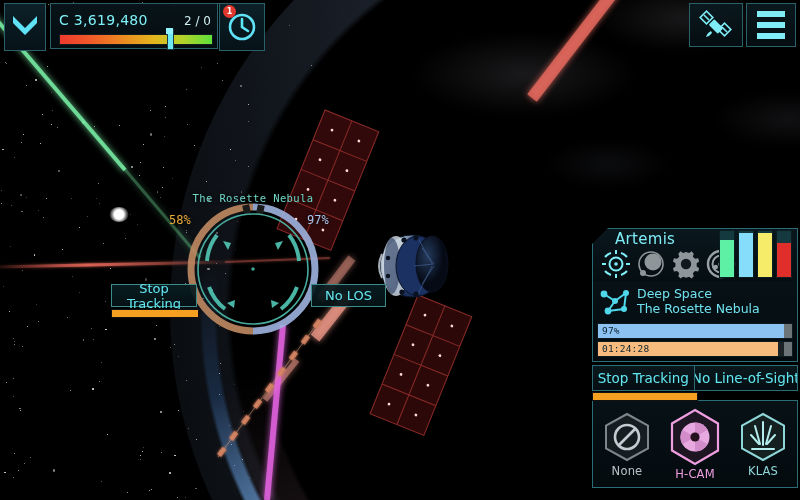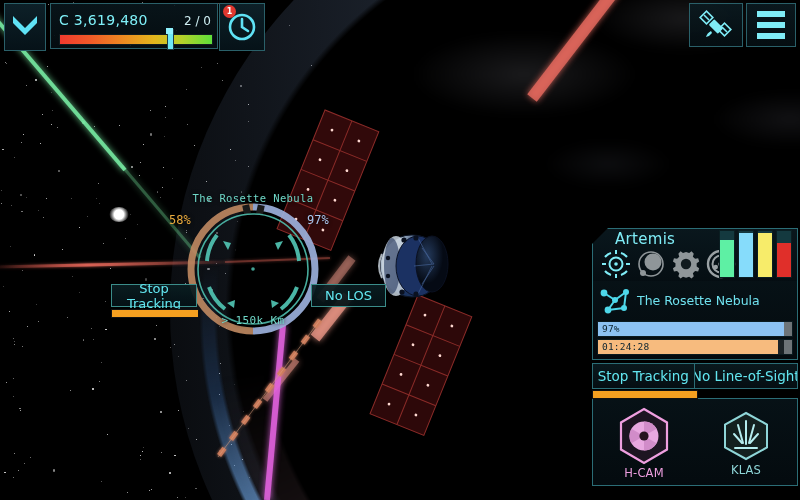--- a/index.html
+++ b/index.html
@@ -702,21 +702,20 @@
         <path d="M40 42 l8 2 l-3 7 z"></path>
         <path d="M100 42 l-8 2 l3 7 z"></path>
         <path d="M44 104 l8 -3 l-1 8 z"></path>
         <path d="M96 104 l-8 -3 l1 8 z"></path>
       </g>
       <circle cx="70" cy="70" r="1.8" fill="#4fbfae" opacity="0.85"></circle>
     </svg>
     <div id="reticle-label" data-bind="reticle.target_label">The Rosette Nebula</div>
     <div id="pct-left" data-bind="reticle.left_percent">58%</div>
     <div id="pct-right" data-bind="reticle.right_percent">97%</div>
-    <div id="dist-label" data-bind="reticle.distance">&gt; 150k Km</div>
   </div>
 
   <div class="world-btn" id="btn-stop-tracking" data-bind="world_buttons.stop_tracking">Stop Tracking</div>
   <div id="stop-track-progress-track">
     <div id="stop-track-progress-fill" style="width: 100%;"></div>
   </div>
   <div class="world-btn" id="btn-no-los" data-bind="world_buttons.no_los">No LOS</div>
 
   <div id="right-panel">
 
@@ -787,20 +786,21 @@
           </g>
           <g fill="#4ed8ea">
             <circle cx="5" cy="6" r="3.4"></circle>
               <circle cx="27" cy="5" r="3.0"></circle>
             <circle cx="16" cy="13" r="3.0"></circle>
               <circle cx="9" cy="23" r="3.4"></circle>
             <circle cx="25" cy="21" r="3.0"></circle>
           </g>
         </svg>
         <div id="target-names">
+          <span id="target-type" data-bind="panel.target.type">Deep Space</span>
           <span id="target-name" data-bind="panel.target.name">The Rosette Nebula</span>
         </div>
       </div>
 
       <div class="prog" id="prog-pct">
         <div class="fill" style="width: 97%; background: rgb(140, 194, 242);"></div>
         <div class="nub"></div>
         <span data-bind="panel.progress_percent.label">97%</span>
       </div>
 
@@ -815,20 +815,28 @@
     <div id="panel-tabs">
       <div class="ptab" id="ptab-stop" data-bind="panel.tabs.0.label">Stop Tracking</div>
       <div id="ptab-progress">
         <i style="width: 100%;"></i>
       </div>
       <div class="ptab" id="ptab-los" data-bind="panel.tabs.1.label">No Line-of-Sight</div>
     </div>
 
     <div id="panel-mods">
 
+      <div class="mod">
+        <svg width="52" height="52" viewBox="0 0 52 52">
+          <polygon points="26,3 47,14.5 47,37.5 26,49 5,37.5 5,14.5" fill="#161d20" stroke="#7d878b" stroke-width="2"></polygon>
+          <circle cx="26" cy="26" r="12" fill="none" stroke="#c3ccd0" stroke-width="2.6"></circle>
+          <line x1="17.5" y1="34.5" x2="34.5" y2="17.5" stroke="#c3ccd0" stroke-width="2.6"></line>
+        </svg>
+        <span class="mod-label" style="color:#b9c3c6" data-bind="panel.modules.0.label">None</span>
+      </div>
 
       <div class="mod">
         <svg width="58" height="58" viewBox="0 0 58 58">
           <polygon points="29,2 52,15.5 52,42.5 29,56 6,42.5 6,15.5" fill="#1d1522" stroke="#ef9fe0" stroke-width="2.2"></polygon>
           <g transform="translate(29,29)">
             <circle r="14.5" fill="#e8a8e0"></circle>
             <g fill="#d18cc9">
               <path d="M0,-14.5 A14.5,14.5 0 0,1 12.6,-7.2 L0,0 Z"></path>
               <path d="M12.6,7.2 A14.5,14.5 0 0,1 0,14.5 L0,0 Z"></path>
               <path d="M-12.6,7.2 A14.5,14.5 0 0,1 -12.6,-7.2 L0,0 Z"></path>

